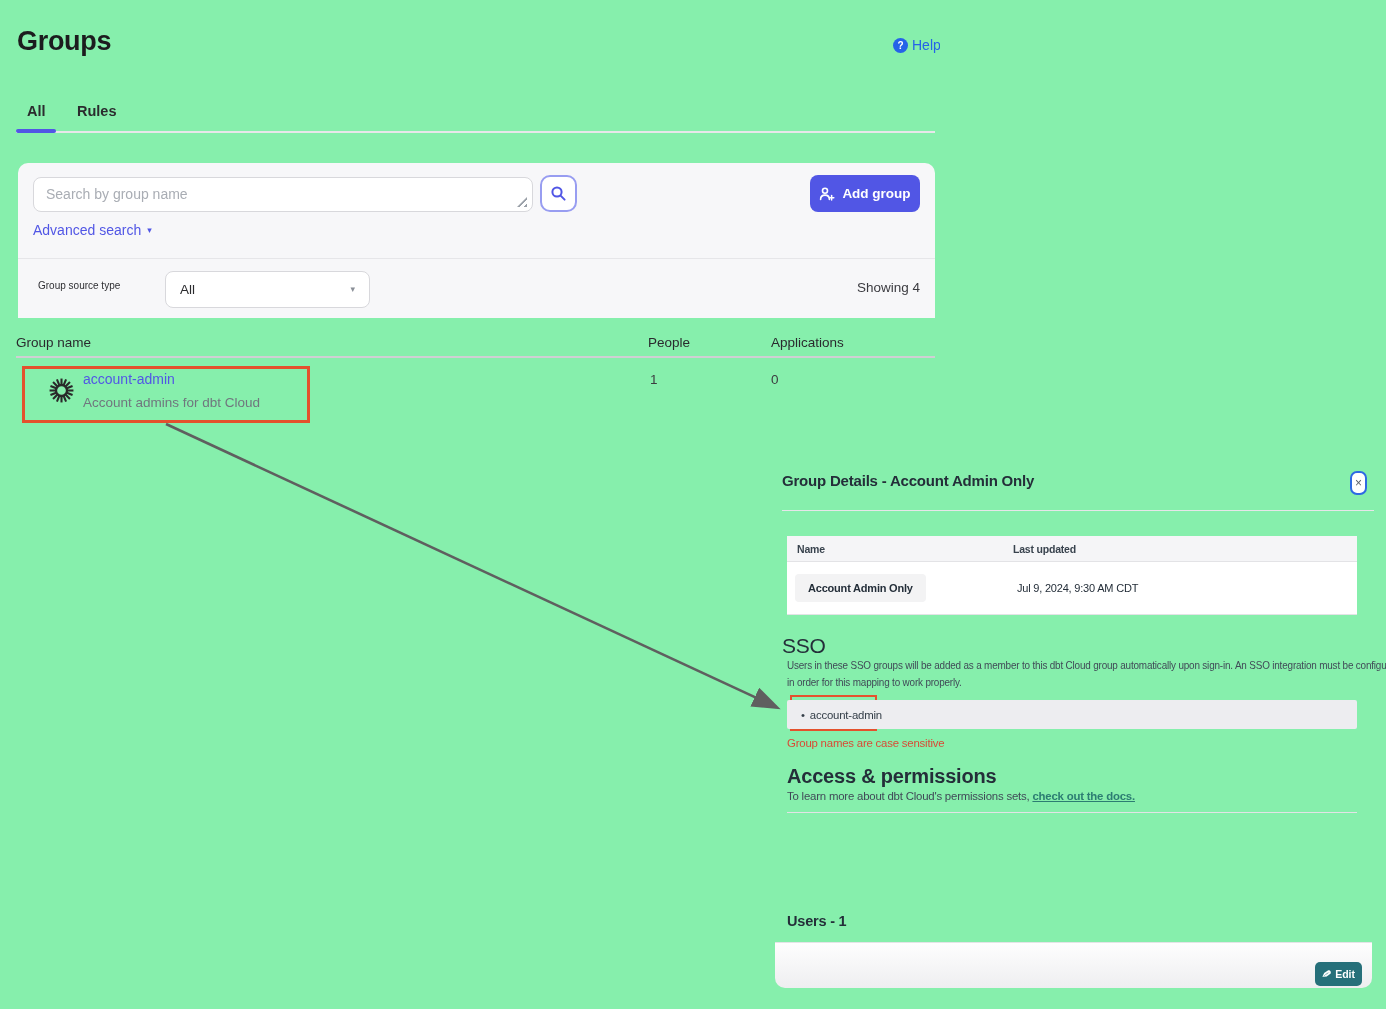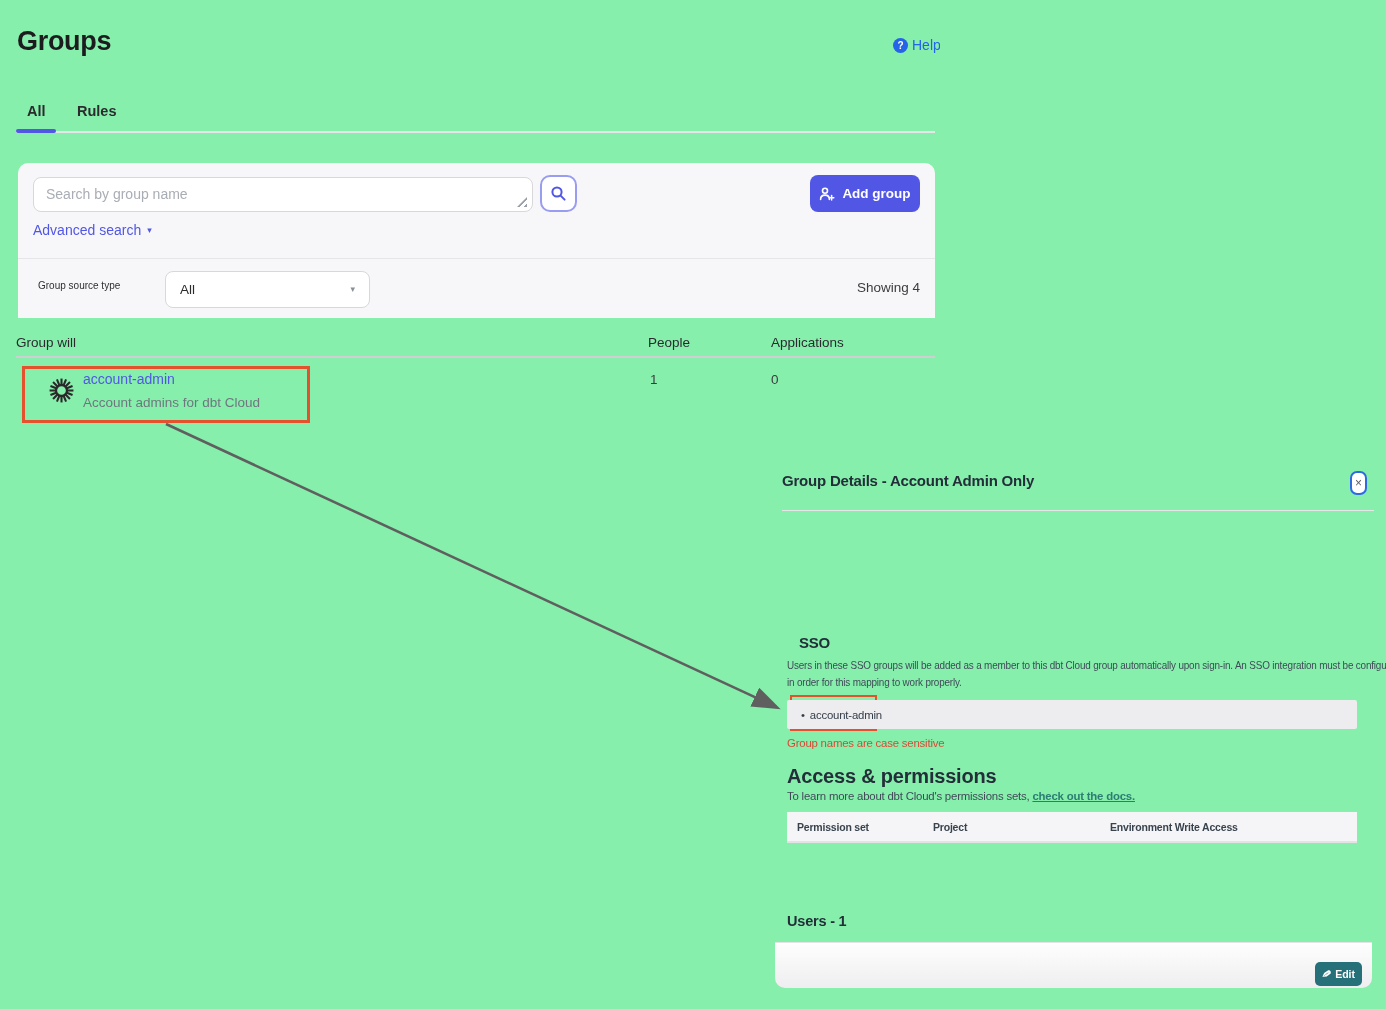--- a/index.html
+++ b/index.html
@@ -71,21 +71,21 @@
   .dtable{ left:5px; width:570px; border-bottom:1px solid #e3e3e6; }
   .dtable .thead{ position:relative; background:#f5f5f7; border-bottom:1px solid #e3e3e6; }
   .dtable .th{ position:absolute; font-size:10.5px; font-weight:bold; color:#39434e; top:50%; transform:translateY(-50%); }
   .dtable .trow{ position:relative; background:#fff; }
   .dtable .td{ position:absolute; font-size:11px; color:#242e39; top:50%; transform:translateY(-50%); }
   .chip{ background:#f3f3f4; border-radius:4px; padding:8px 13px; font-weight:bold; font-size:11px; color:#242e39; }
 
   .name-table{ top:76px; } .name-table .thead{ height:26px; } .name-table .trow{ height:52px; }
   .perm-table{ top:352px; } .perm-table .thead{ height:30px; } .perm-table .trow{ height:50px; }
 
-  .sso-heading{ left:17px; top:174px; font-size:15px; font-weight:bold; }
+  .sso-heading{ left:0; top:174px; font-size:21px; font-weight:normal; }
   .sso-desc{ left:5px; font-size:11.4px; color:#404a57; white-space:nowrap; transform:scaleX(.87); transform-origin:left; }
   .sso-line1{ top:199px; } .sso-line2{ top:216px; }
   .sso-bar{ left:5px; top:240px; width:570px; height:29px; background:#ededf0; border-radius:2px;
     display:flex; align-items:center; padding:0 14px; gap:5px; font-size:11.4px; color:#333d47; }
   .sso-warning{ left:5px; top:277px; font-size:11.4px; color:#d94a35; }
 
   .access-heading{ left:5px; top:305px; font-size:20px; font-weight:bold; }
   .access-desc{ left:5px; top:330px; font-size:11.4px; color:#404a57; }
   .docs-link{ color:#2c7d72; font-weight:bold; text-decoration:underline; cursor:pointer; }
 
@@ -144,21 +144,21 @@
     <button class="abs add-group-btn">
       <svg width="16" height="16" viewBox="0 0 16 16">
         <circle cx="6" cy="4.8" r="2.5" fill="none" stroke="#fff" stroke-width="1.6"></circle>
         <path d="M1.6 13.4c0-2.7 2-4.3 4.4-4.3s4.4 1.6 4.4 4.3" fill="none" stroke="#fff" stroke-width="1.6" stroke-linecap="round"></path>
         <line x1="12.6" y1="9.6" x2="12.6" y2="14" stroke="#fff" stroke-width="1.5" stroke-linecap="round"></line>
         <line x1="10.4" y1="11.8" x2="14.8" y2="11.8" stroke="#fff" stroke-width="1.5" stroke-linecap="round"></line>
       </svg>
       <span>Add group</span>
     </button>
 
-    <div class="abs th-left">Group will</div>
+    <div class="abs th-left">Group name</div>
     <div class="abs th-people">People</div>
     <div class="abs th-apps">Applications</div>
     <div class="abs thead-line"></div>
 
     <div class="abs row-icon">
       <svg width="27" height="27" viewBox="0 0 26 26" fill="none" stroke="#2a2a2a">
         <circle cx="13" cy="13" r="5.3" stroke-width="2.2"></circle>
         <g stroke-width="2" stroke-linecap="butt">
           <line x1="18.5" y1="13" x2="24.5" y2="13"></line>
           <line x1="18.08" y1="15.11" x2="23.63" y2="17.40"></line>
@@ -196,41 +196,46 @@
     <line x1="166" y1="424" x2="776" y2="707" stroke="#5f5f5f" stroke-width="2.6" marker-end="url(#ah)"></line>
   </svg>
 
   <div class="abs detail">
     <div class="abs detail-title">Group Details - Account Admin Only</div>
     <button class="abs close-btn">
       <span>×</span>
     </button>
     <div class="abs detail-divider"></div>
 
+    <div class="abs dtable name-table">
+      <div class="thead">
+        <span class="th" style="left:10px">Name</span>
+        <span class="th" style="left:226px">Last updated</span>
+      </div>
+      <div class="trow">
+        <span class="td" style="left:8px"><span class="chip">Account Admin Only</span></span>
+        <span class="td" style="left:230px">Jul 9, 2024, 9:30 AM CDT</span>
+      </div>
+    </div>
 
     <div class="abs sso-heading">SSO</div>
     <div class="abs sso-desc sso-line1">Users in these SSO groups will be added as a member to this dbt Cloud group automatically upon sign-in. An SSO integration must be configured</div>
     <div class="abs sso-desc sso-line2">in order for this mapping to work properly.</div>
     <div class="abs sso-bar">
       <span>•</span>
       <span>account-admin</span>
     </div>
     <div class="abs sso-warning">Group names are case sensitive</div>
 
     <div class="abs access-heading">Access &amp; permissions</div>
     <div class="abs access-desc">
       <span>To learn more about dbt Cloud's permissions sets, </span><span class="docs-link">check out the docs.</span>
     </div>
 
     <div class="abs dtable perm-table">
-      <div class="thead">
-        <span class="th" style="left:10px">Permission set</span>
-        <span class="th" style="left:146px">Project</span>
-        <span class="th" style="left:323px">Environment Write Access</span>
-      </div>
     </div>
 
     <div class="abs users-heading">Users - 1</div>
   </div>
 
   <div class="abs detail-footer">
     <button class="edit-btn">
       <span class="pencil">✎</span>
       <span>Edit</span>
     </button>

